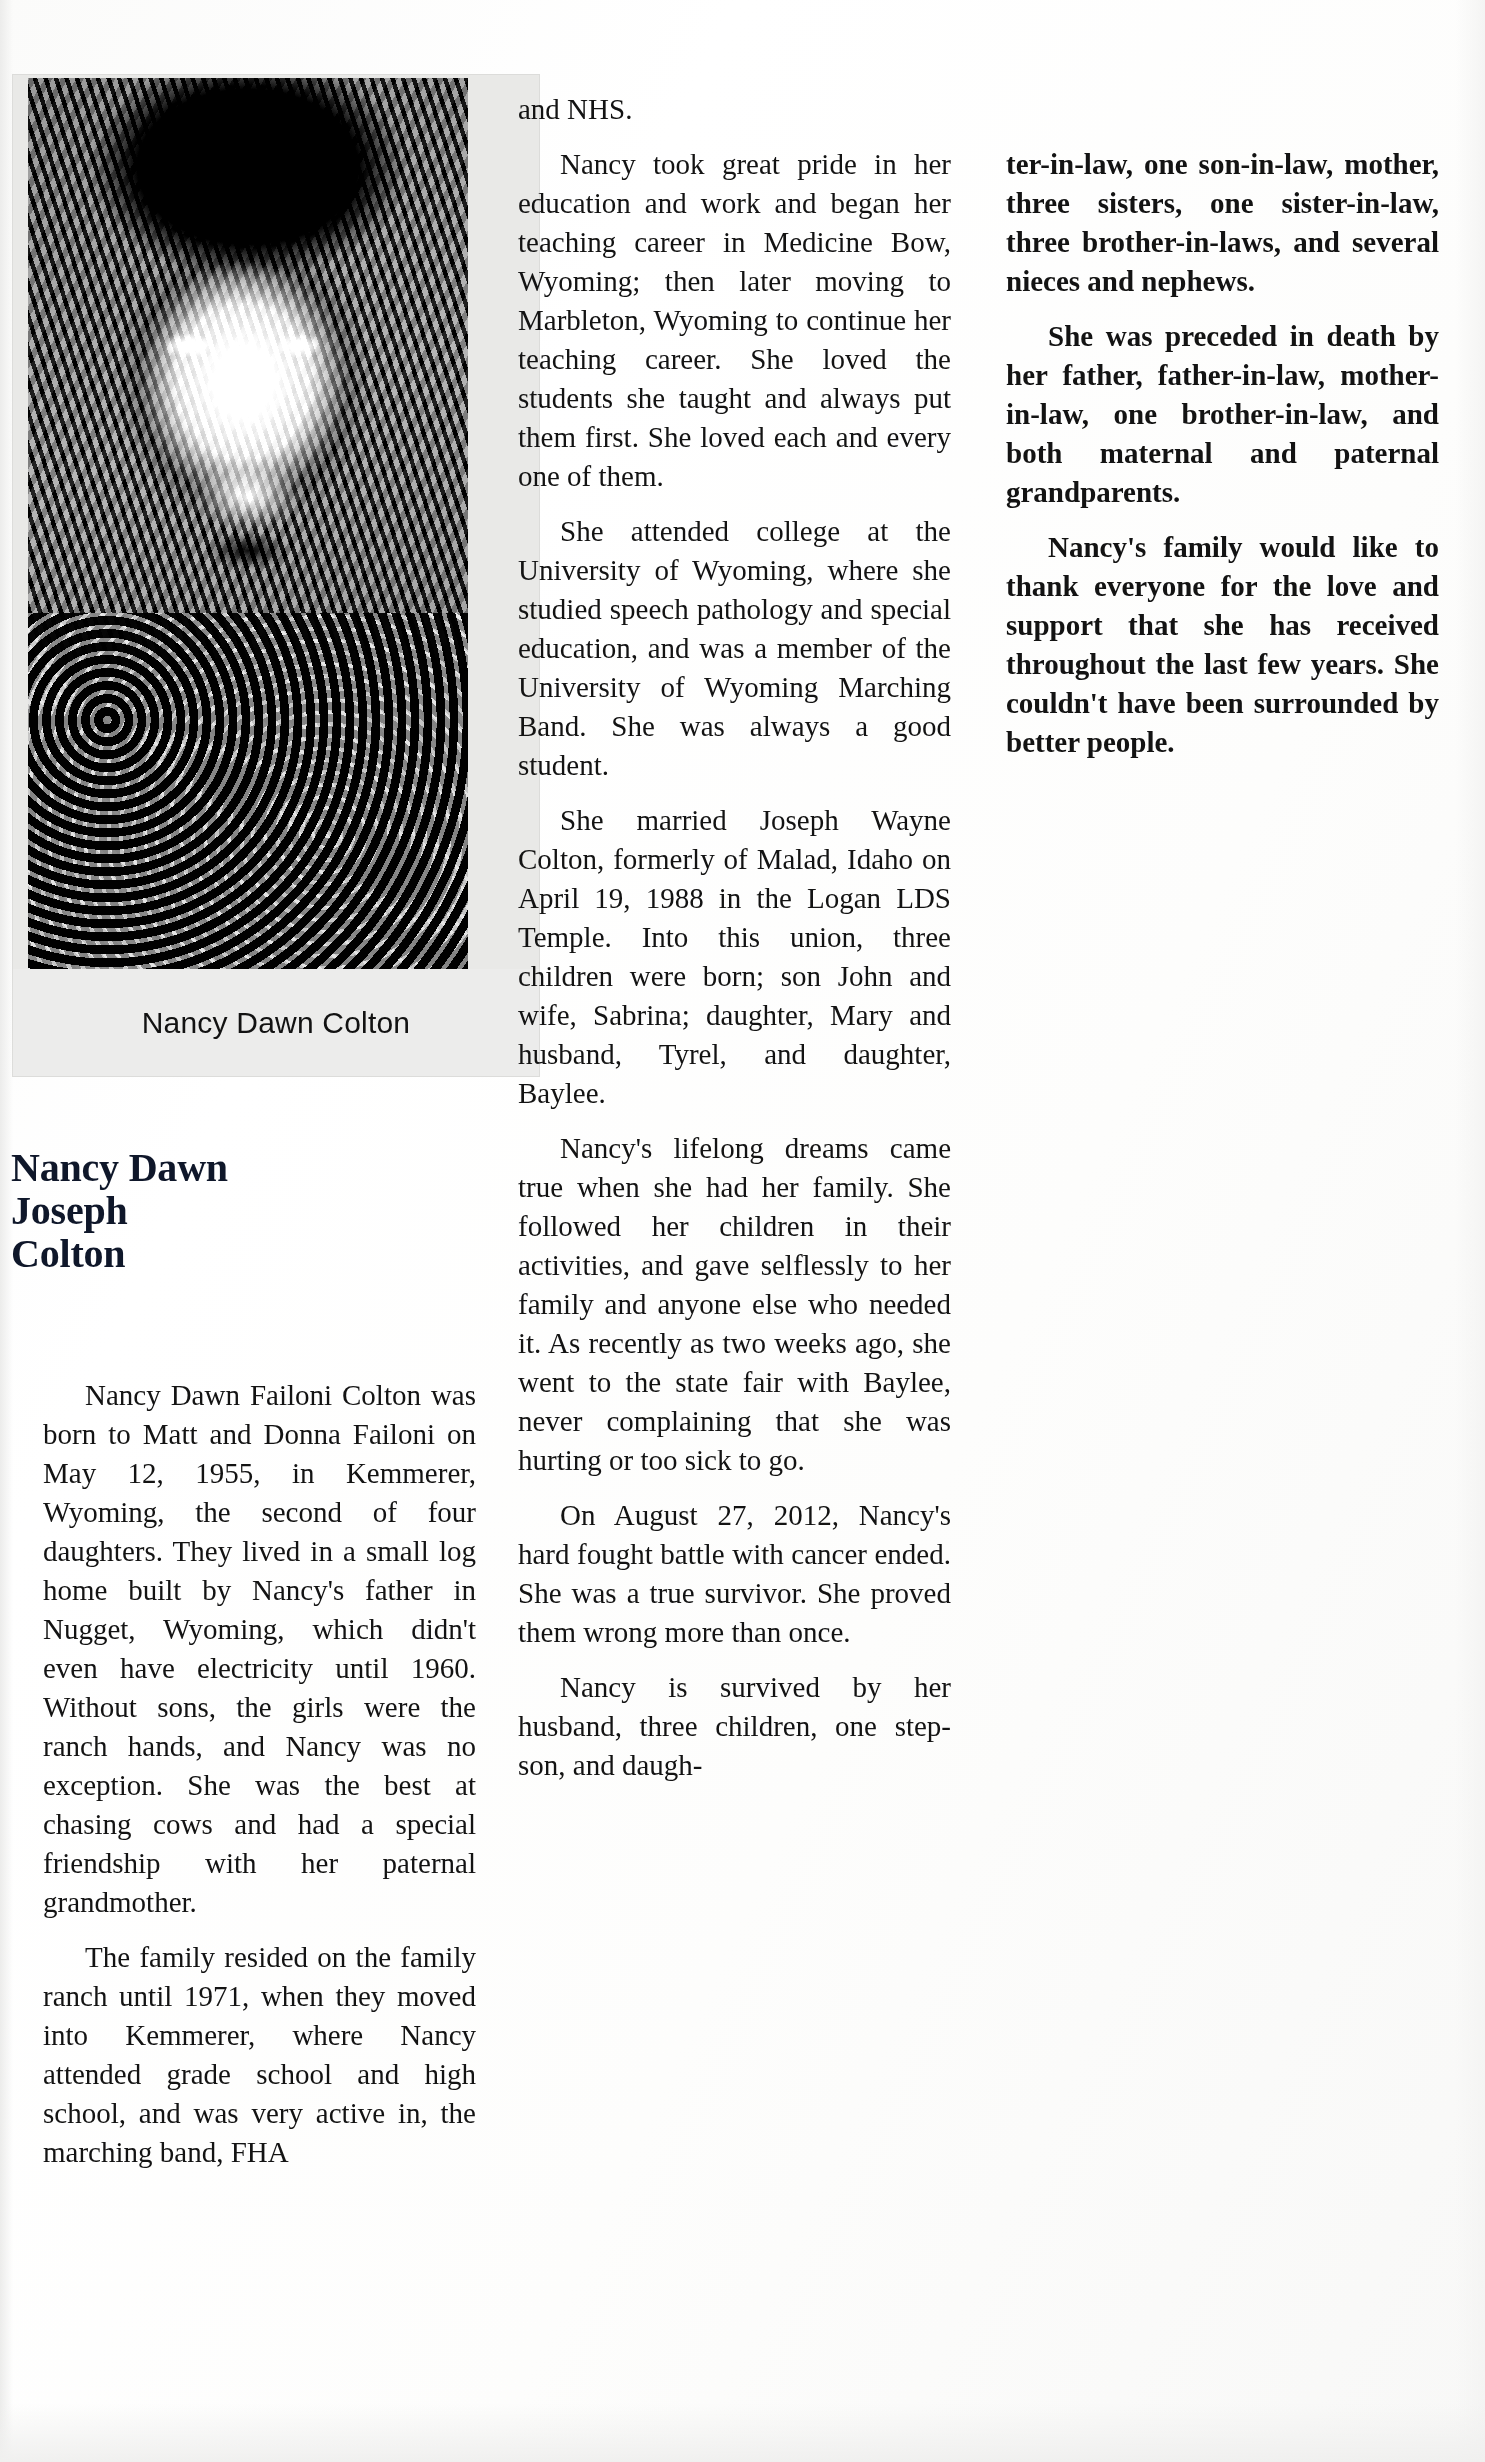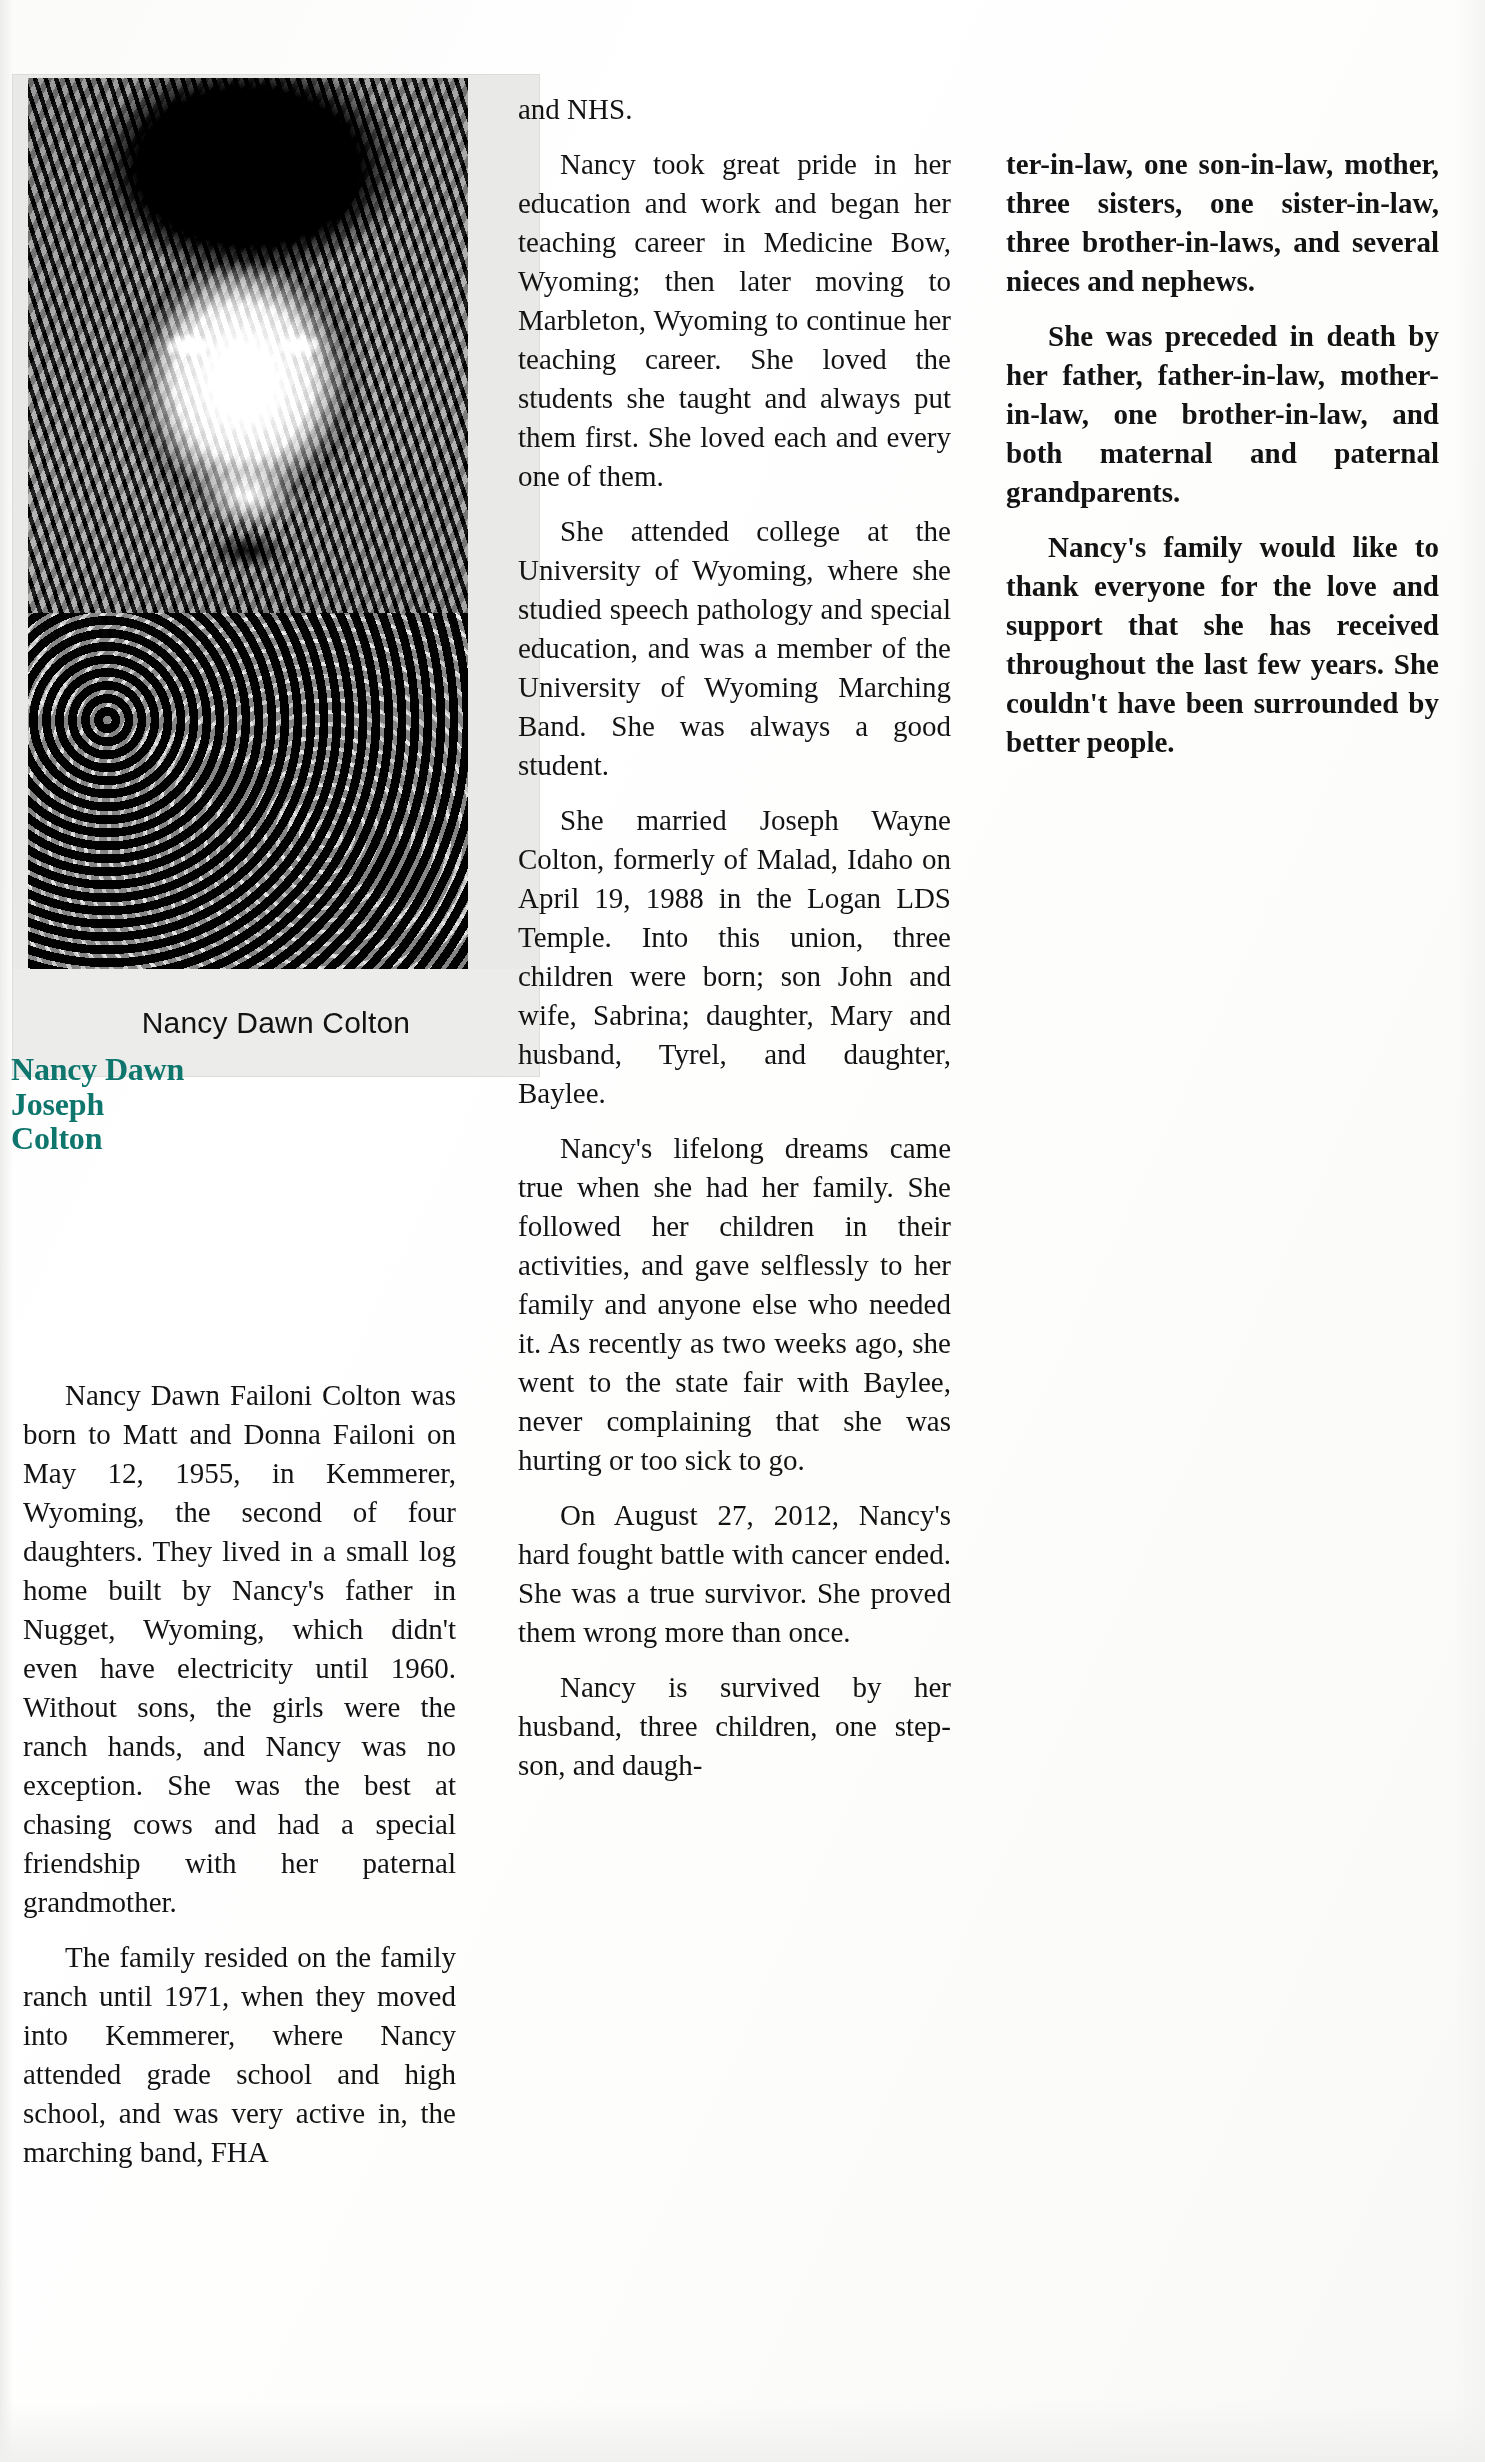--- a/index.html
+++ b/index.html
@@ -103,28 +103,28 @@
     font-family: "Liberation Sans", "DejaVu Sans", sans-serif;
     font-size: 30px;
     letter-spacing: 0.2px;
     color: #121212;
   }
 
   
   .headline {
     position: absolute;
     left: 11px;
-    top: 1052px;
+    top: 1146px;
     width: 458px;
     font-family: "Liberation Serif", "DejaVu Serif", serif;
     font-weight: bold;
-    font-size: 32px;
+    font-size: 40px;
     line-height: 1.08;
     letter-spacing: -0.2px;
-    color: #0f766e;
+    color: #0f172a;
   }
   .headline .hl-line { display: block; white-space: nowrap; }
 
   
   .col {
     position: absolute;
     font-family: "Liberation Serif", "DejaVu Serif", serif;
     font-size: 29px;
     line-height: 1.345;
     text-align: justify;
@@ -132,21 +132,21 @@
     color: #131313;
     -webkit-hyphens: none;
     hyphens: none;
   }
   .col p {
     margin: 16px;
     text-indent: 1.45em;
   }
   .col p.no-indent { text-indent: 0; }
 
-  #col-1 { left: 7px;  top: 1360px; width: 465px; }
+  #col-1 { left: 27px;  top: 1360px; width: 465px; }
   #col-2 { left: 502px; top: 74px;  width: 465px; }
   #col-3 { left: 990px; top: 129px;  width: 465px; font-weight: bold; }
 
   
   .edge-left {
     position: absolute;
     left: 0; top: 0; bottom: 0; width: 13px;
     background: linear-gradient(90deg, #ececeb 0%, rgba(255,255,255,0) 100%);
     pointer-events: none;
   }

